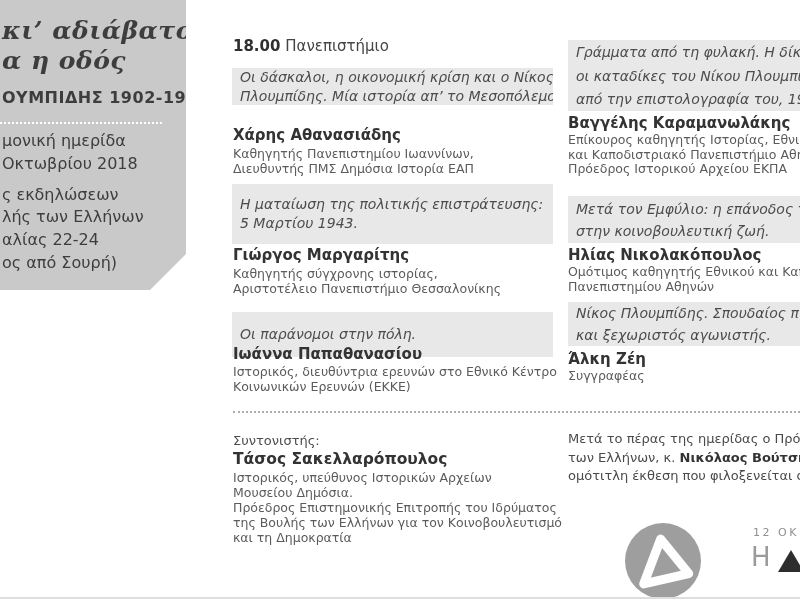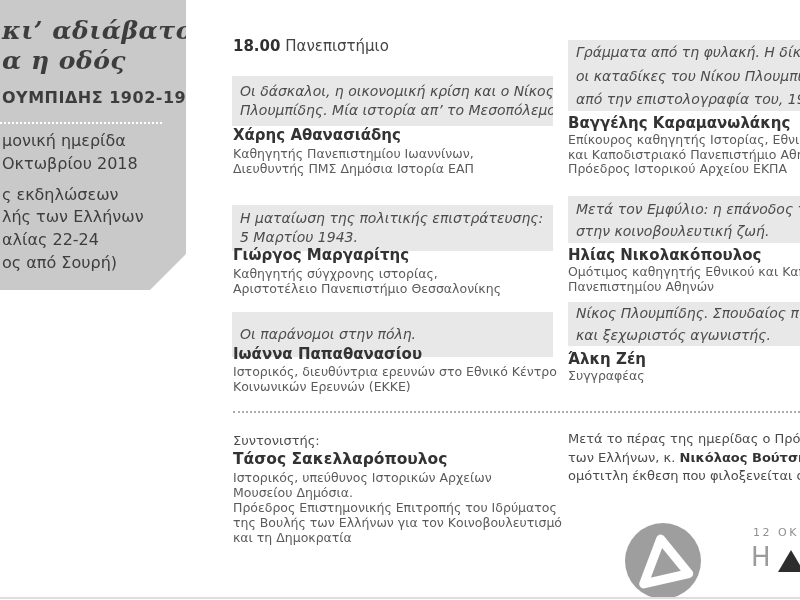--- a/index.html
+++ b/index.html
@@ -88,31 +88,31 @@
     <div class="abs panel-info" style="left:2px;top:206px">λής των Ελλήνων</div>
     <div class="abs panel-info" style="left:2px;top:229px">αλίας 22-24</div>
     <div class="abs panel-info" style="left:2px;top:252px">ος από Σουρή)</div>
   </div>
 
   <div class="abs time-row" style="left:233px;top:37px">
     <b>18.00</b>
     <span>Πανεπιστήμιο</span>
   </div>
 
-  <div class="abs bar mid lh19" style="top:76px;height:50px">
+  <div class="abs bar mid lh19" style="top:68px;height:37px">
     <div class="ln">Οι δάσκαλοι, η οικονομική κρίση και ο Νίκος</div>
     <div class="ln">Πλουμπίδης. Μία ιστορία απ’ το Μεσοπόλεμο.</div>
   </div>
   <div class="abs spk" style="left:233px;top:126px">Χάρης Αθανασιάδης</div>
   <div class="abs aff" style="left:233px;top:146px">
     <div class="ln">Καθηγητής Πανεπιστημίου Ιωαννίνων,</div>
     <div class="ln">Διευθυντής ΠΜΣ Δημόσια Ιστορία ΕΑΠ</div>
   </div>
 
-  <div class="abs bar mid lh19" style="top:205px;height:46px">
+  <div class="abs bar mid lh19" style="top:184px;height:60px">
     <div class="ln">Η ματαίωση της πολιτικής επιστράτευσης:</div>
     <div class="ln">5 Μαρτίου 1943.</div>
   </div>
   <div class="abs spk" style="left:233px;top:246px">Γιώργος Μαργαρίτης</div>
   <div class="abs aff" style="left:233px;top:266px">
     <div class="ln">Καθηγητής σύγχρονης ιστορίας,</div>
     <div class="ln">Αριστοτέλειο Πανεπιστήμιο Θεσσαλονίκης</div>
   </div>
 
   <div class="abs bar mid lh19" style="top:312px;height:45px">

